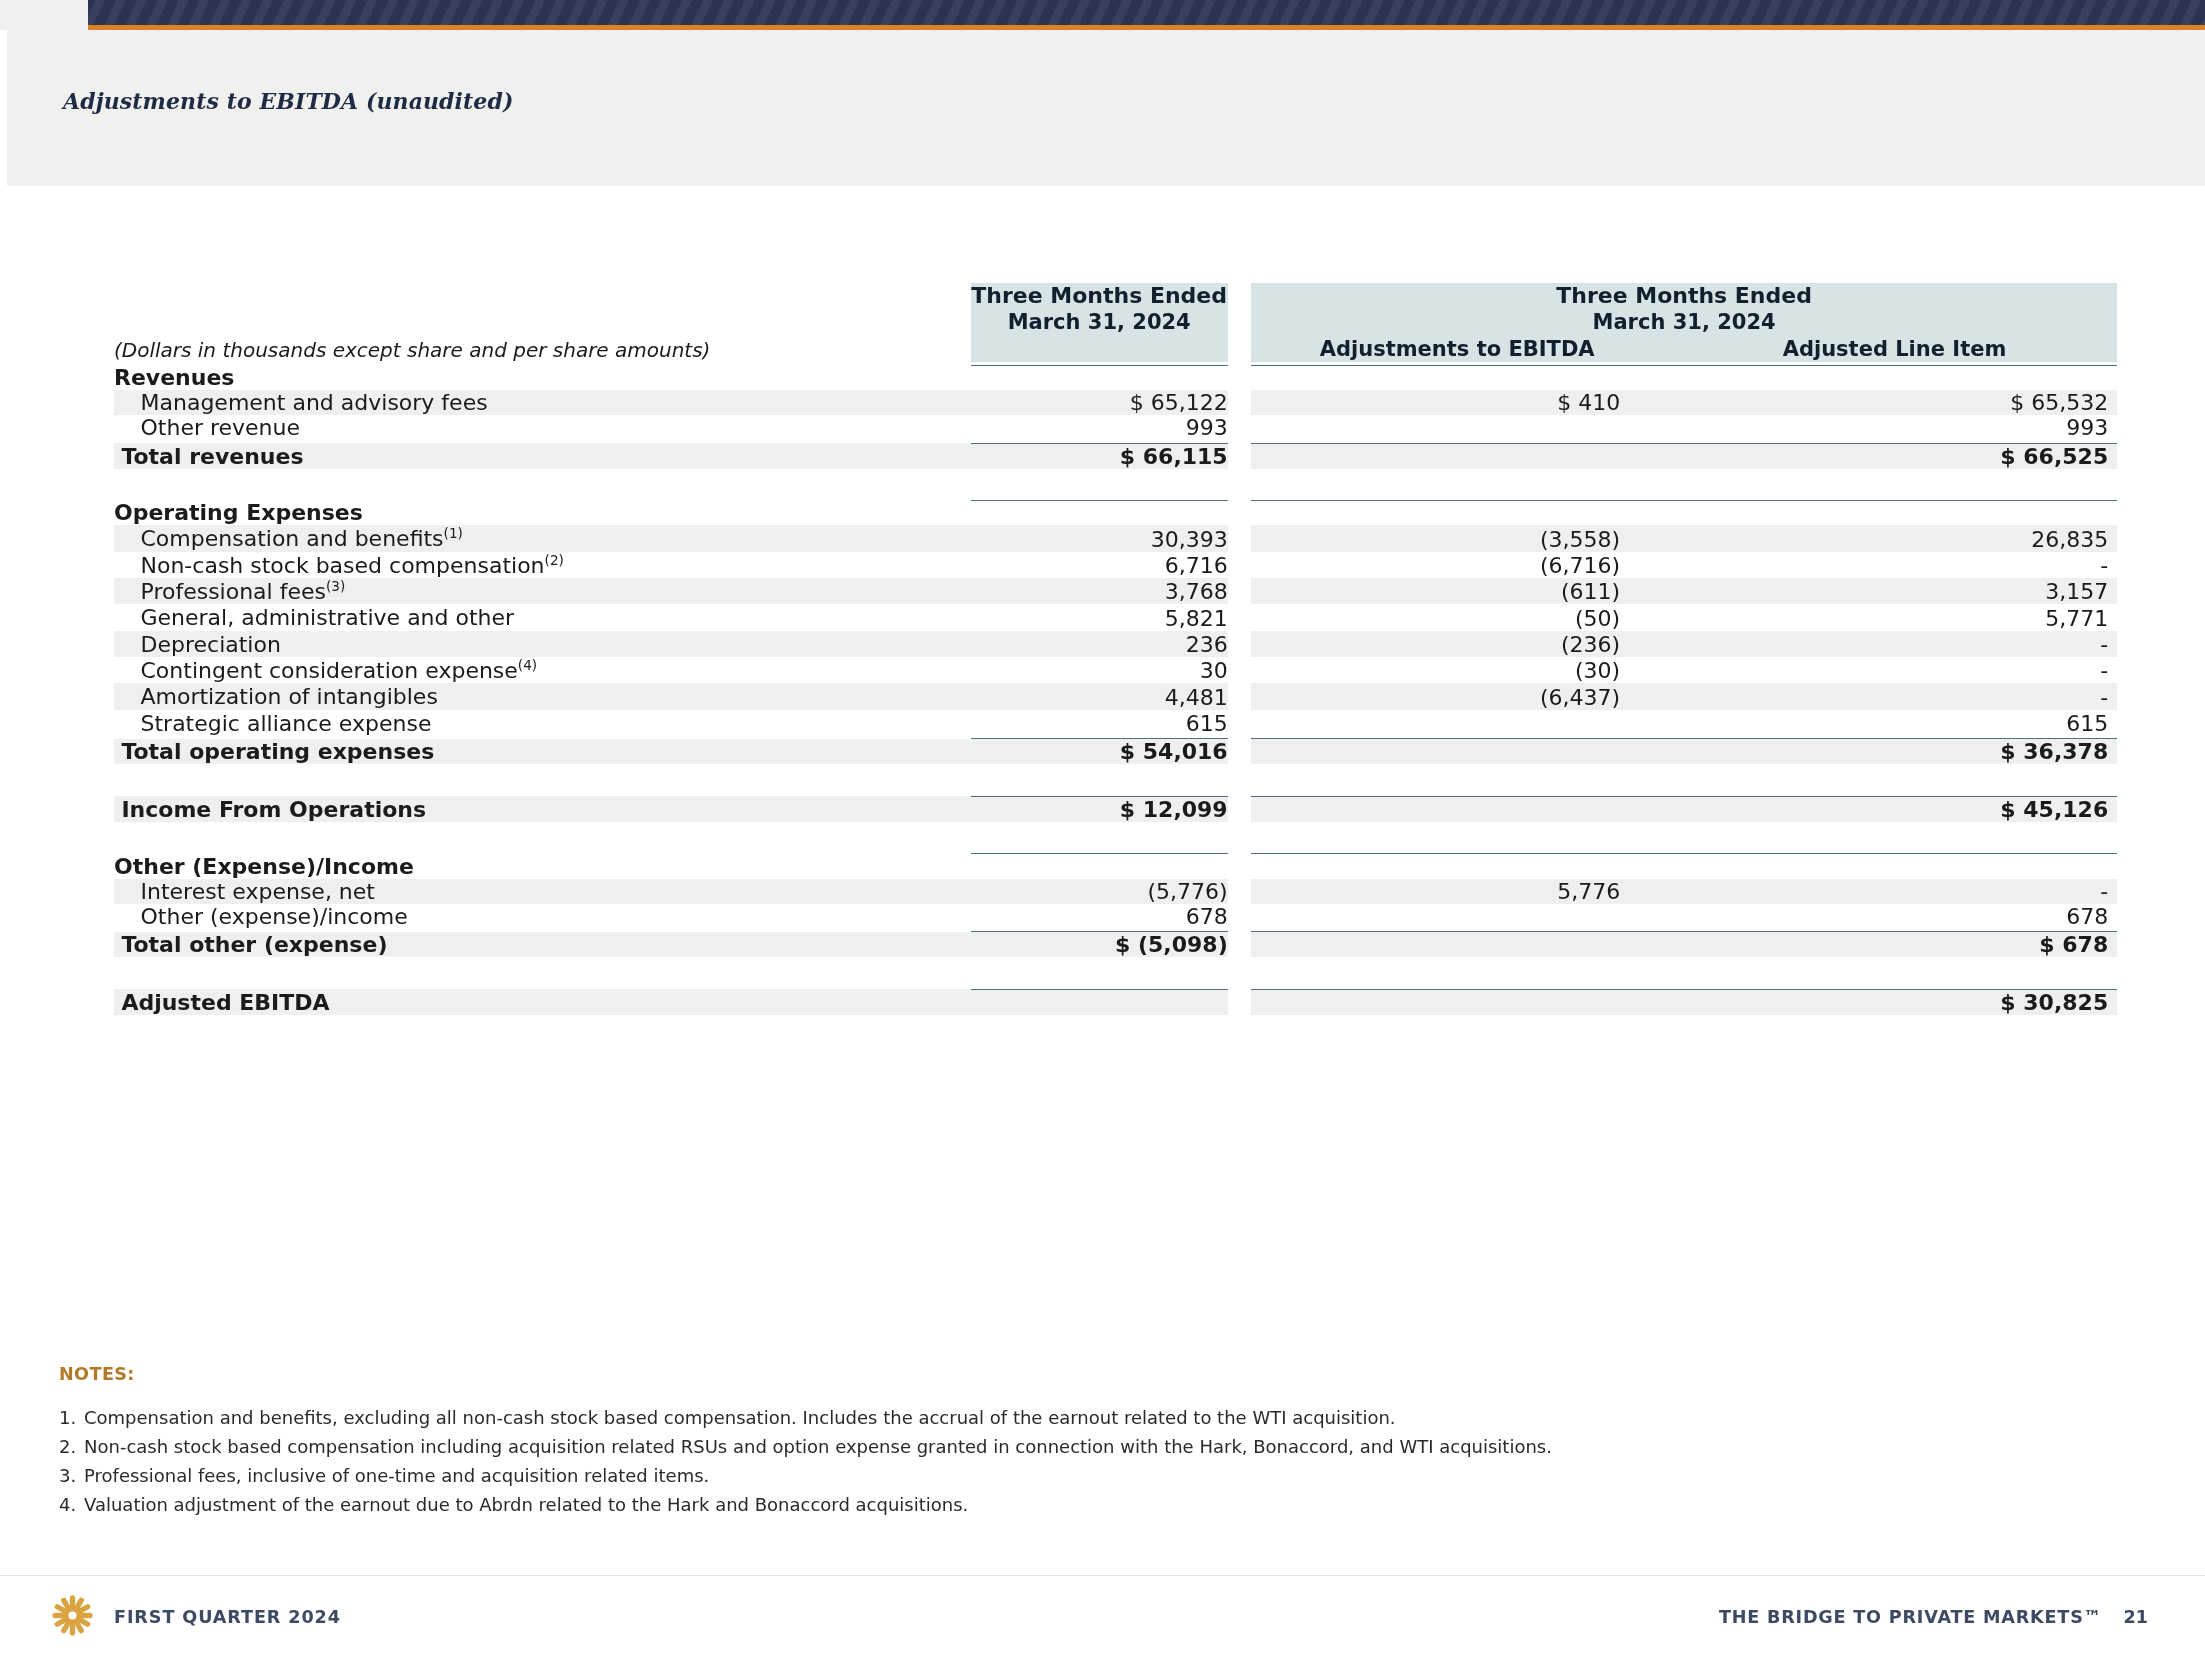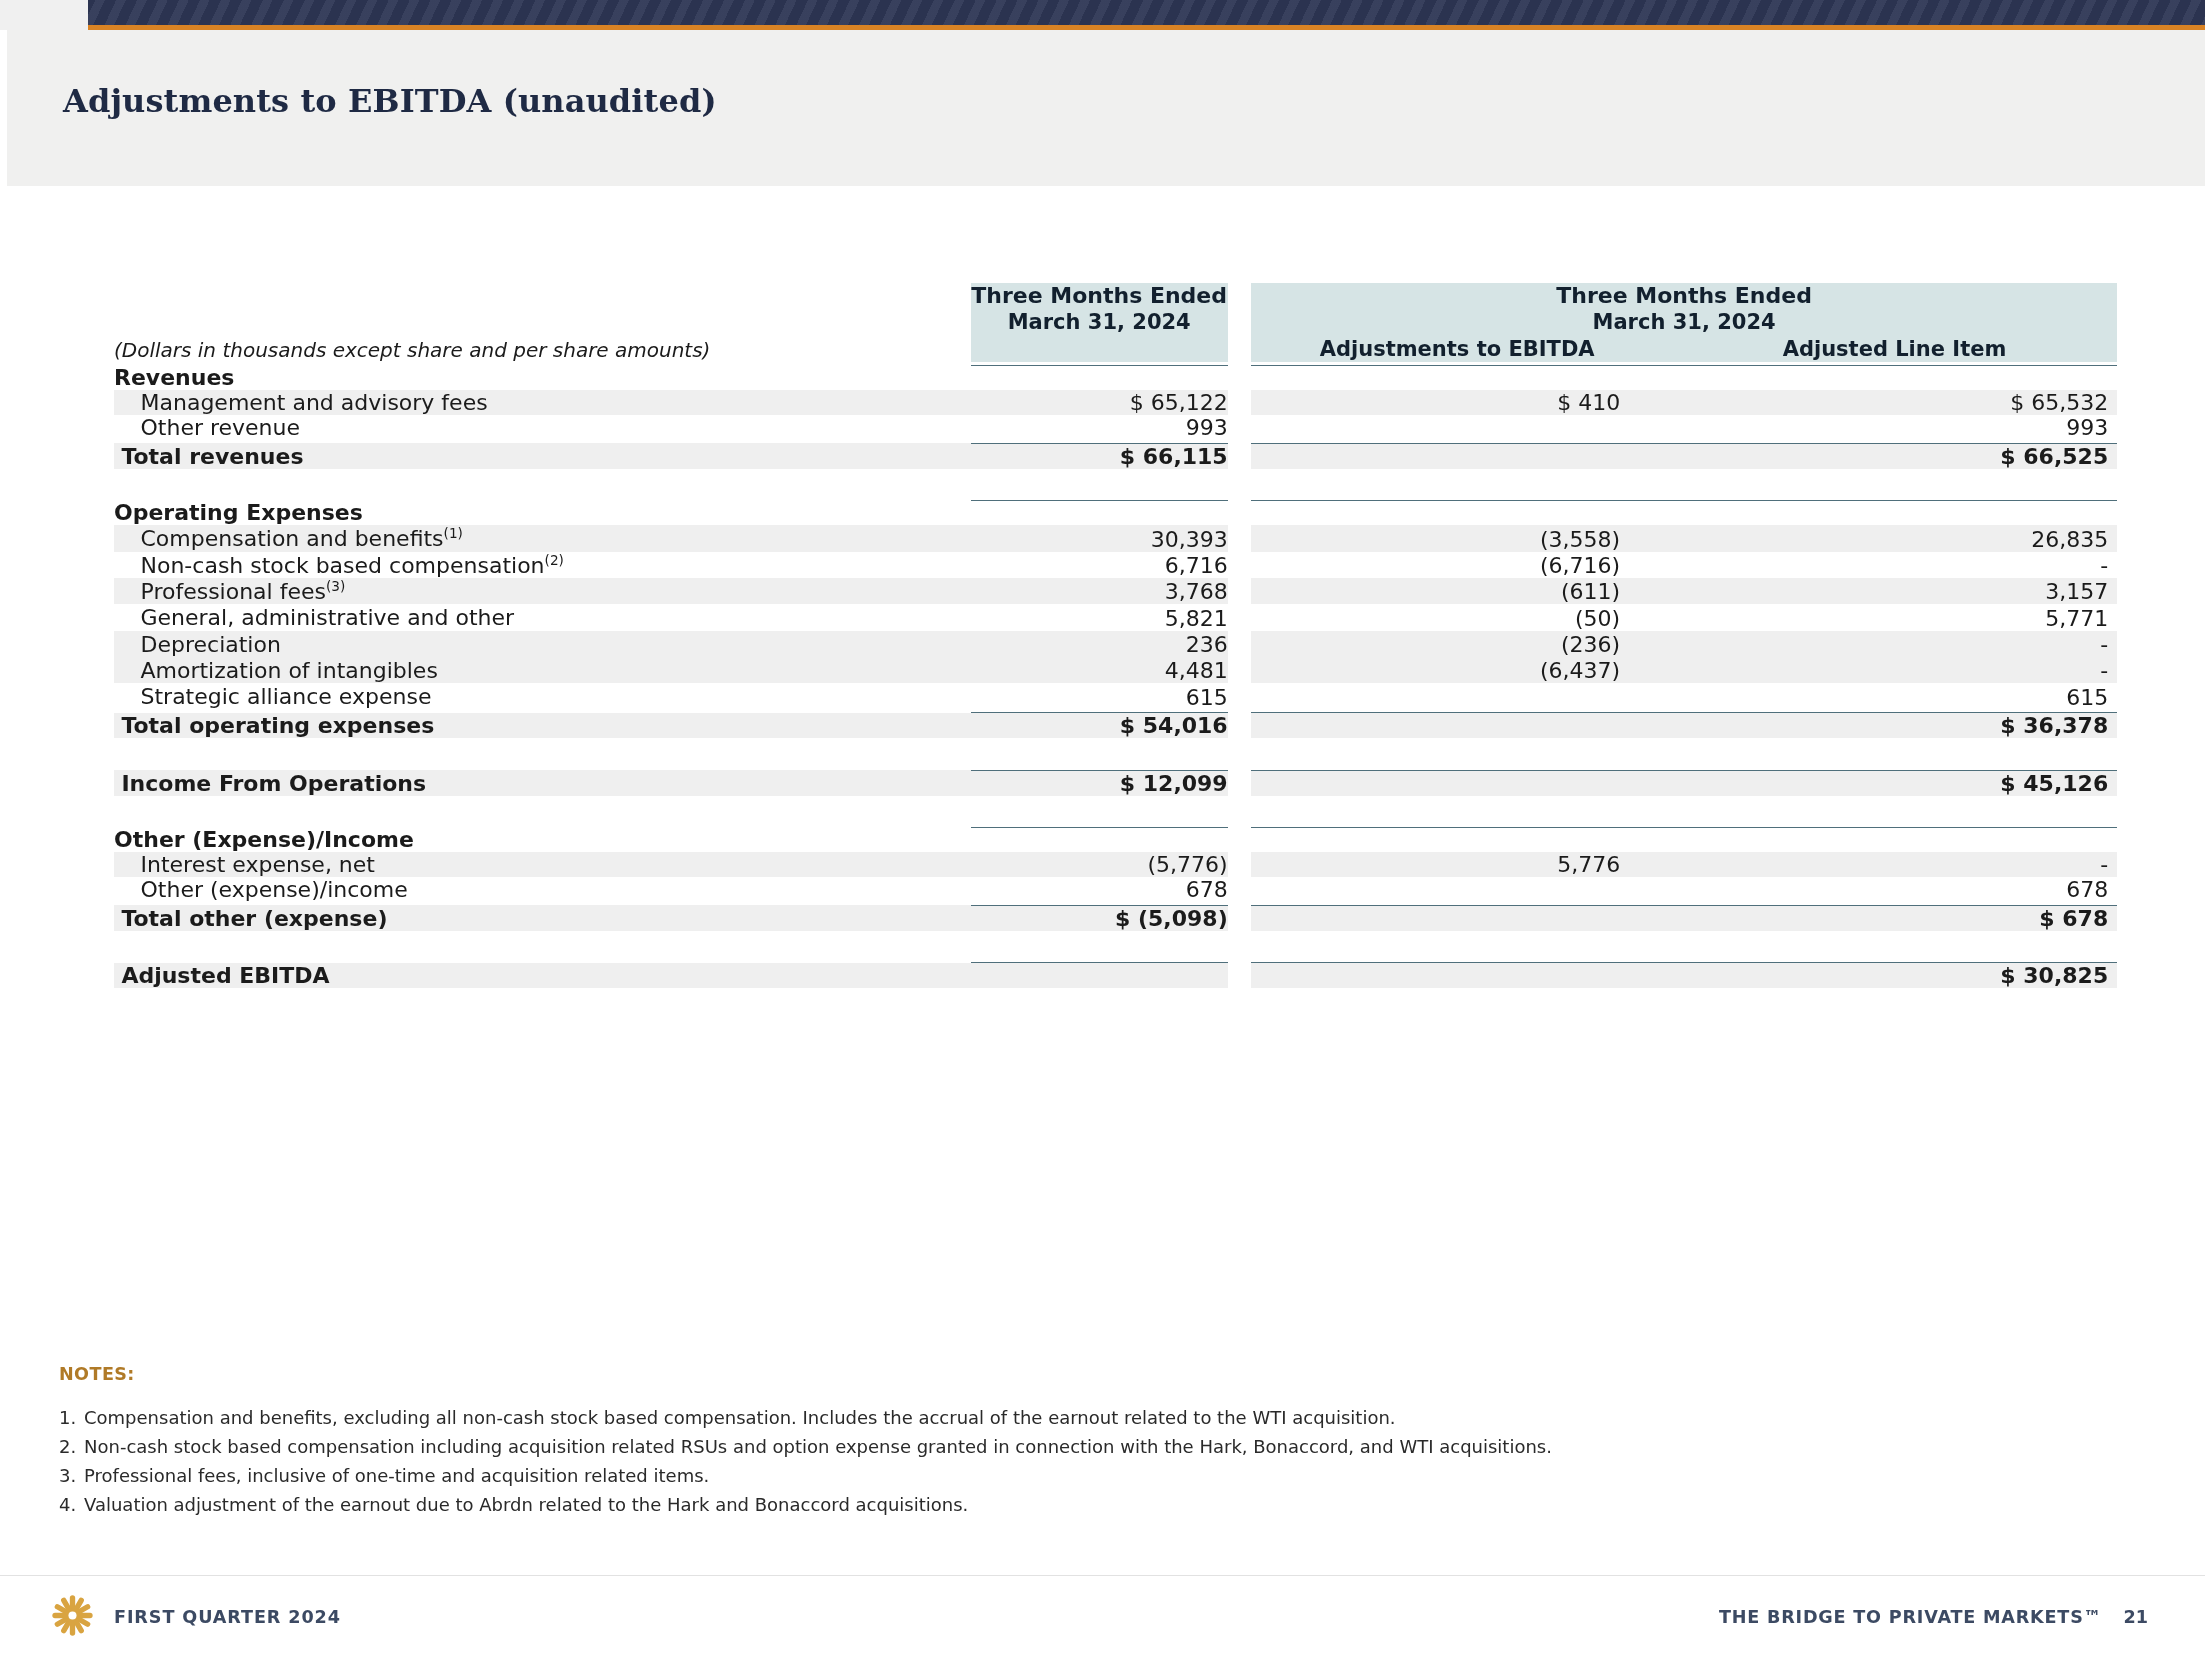--- a/index.html
+++ b/index.html
@@ -49,26 +49,27 @@
     width: 2205px; height: 156px;
     background: #f0f0ef;
   }
   .title-band .edge {
     position: absolute; top: 0; left: 0;
     width: 7.4px; height: 156px;
     background: #ffffff;
   }
   .slide-title {
     position: absolute;
-    top: 82px; left: 63px;
+    top: 88px; left: 63px;
     font-family: "DejaVu Serif", serif;
     font-weight: bold;
-    font-size: 32px;
+    font-size: 22px;
     color: #1f2a44;
     letter-spacing: 0.1px;
+    font-style: italic;
   }
 
   
   .table-wrap {
     position: absolute;
     top: 283px; left: 114px;
     width: 2003px;
   }
   table.fin {
     border-collapse: collapse;
@@ -361,20 +362,29 @@
       <tr class="shade">
         <td class="lbl indent shadeable"><span>Depreciation</span><sup></sup></td>
         <td class="shadeable"></td>
         <td class="num shadeable">236</td>
         <td></td>
         <td class="num adjcol shadeable-right">(236)</td>
         <td class="shadeable-right"></td>
         <td class="num linecol shadeable-right">-</td>
       </tr>
 
+      <tr>
+        <td class="lbl indent"><span>Contingent consideration expense</span><sup>(4)</sup></td>
+        <td></td>
+        <td class="num">30</td>
+        <td></td>
+        <td class="num adjcol">(30)</td>
+        <td></td>
+        <td class="num linecol">-</td>
+      </tr>
 
       <tr class="shade">
         <td class="lbl indent shadeable"><span>Amortization of intangibles</span><sup></sup></td>
         <td class="shadeable"></td>
         <td class="num shadeable">4,481</td>
         <td></td>
         <td class="num adjcol shadeable-right">(6,437)</td>
         <td class="shadeable-right"></td>
         <td class="num linecol shadeable-right">-</td>
       </tr>

